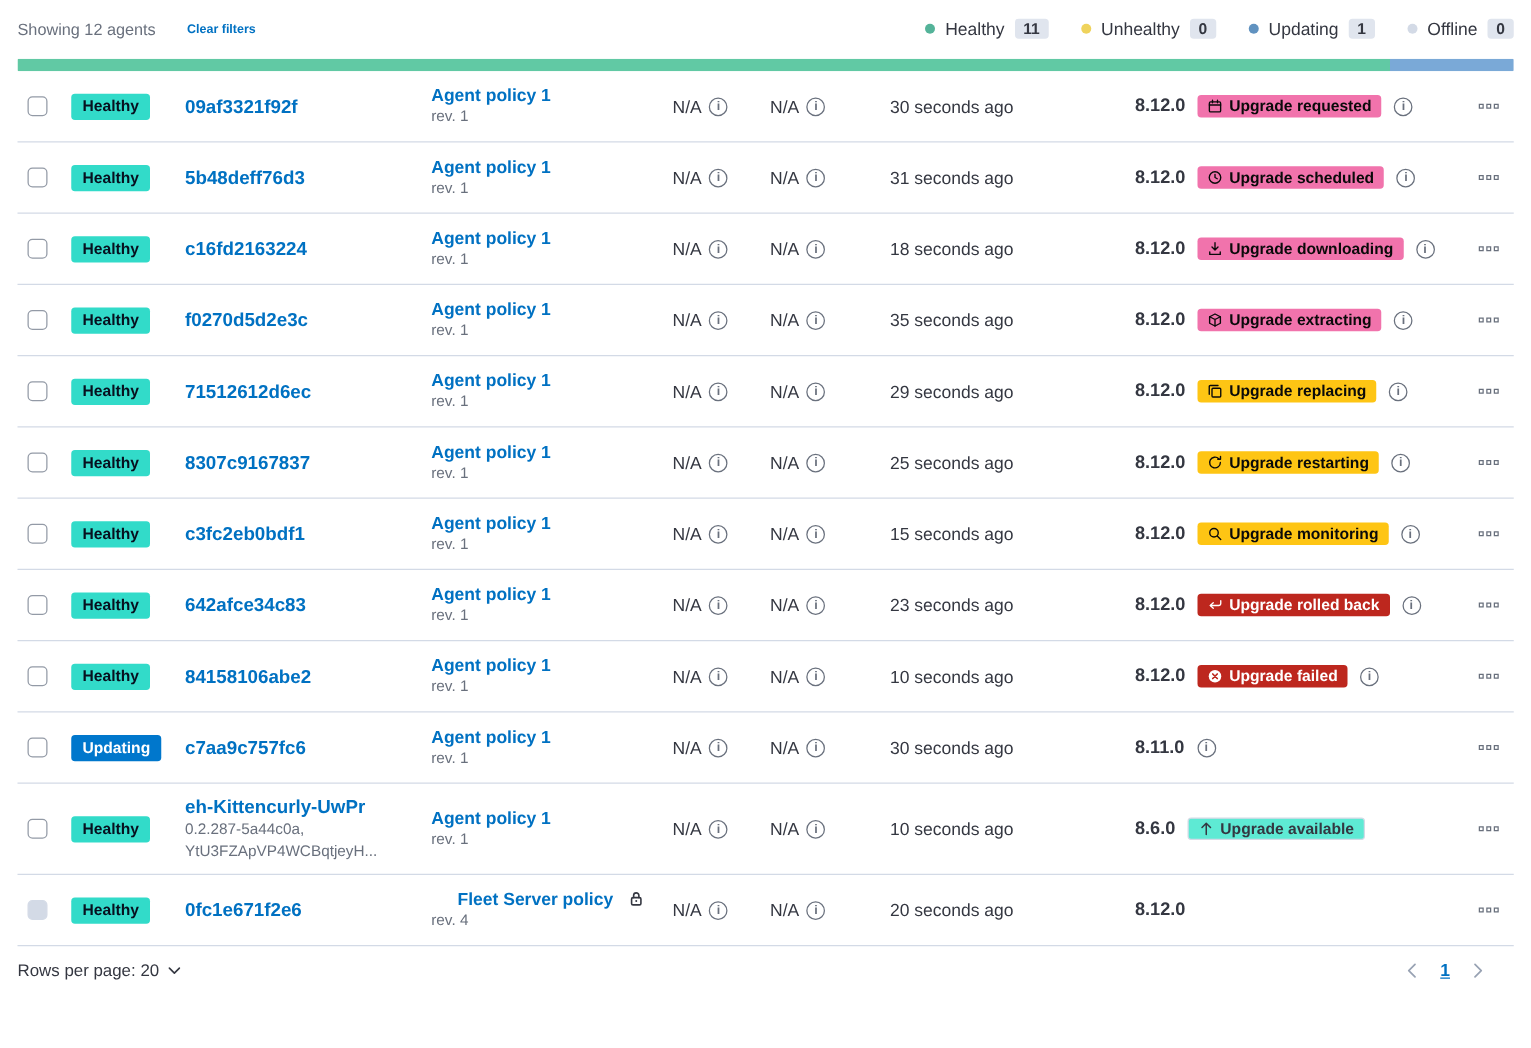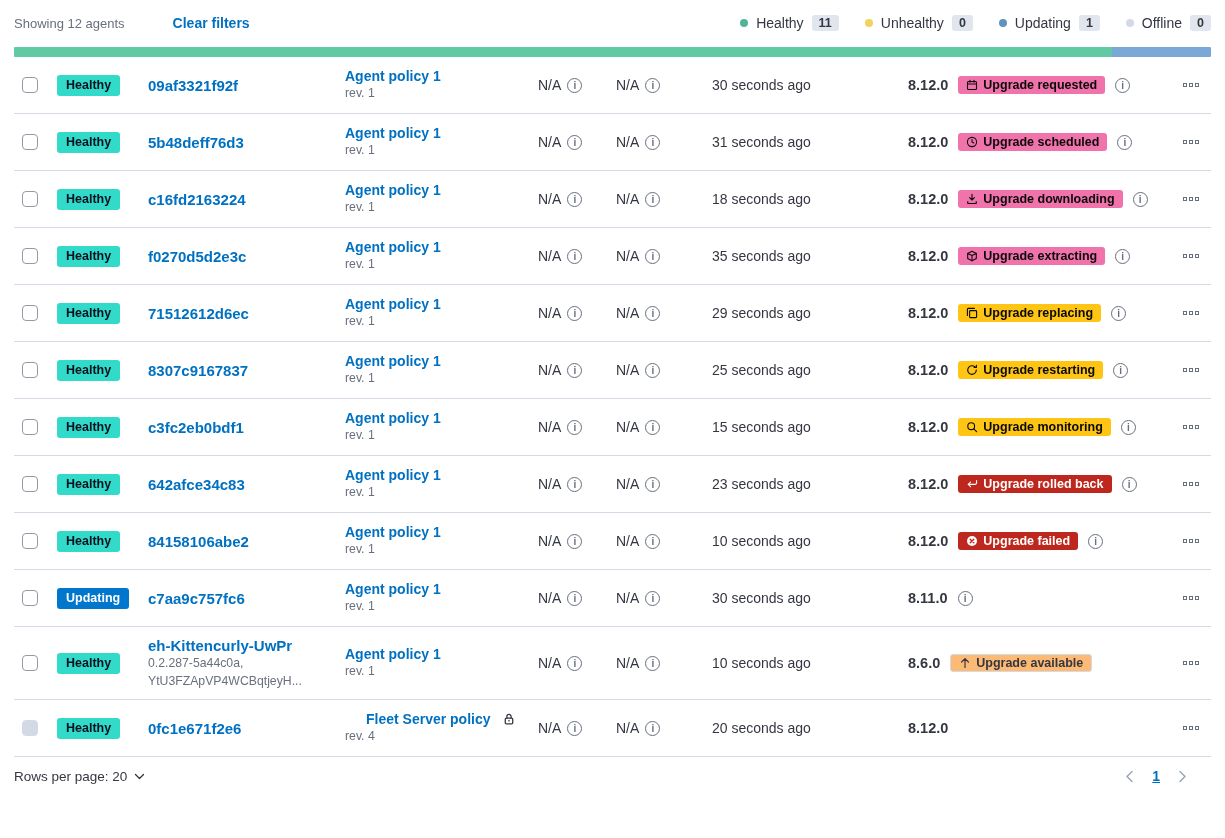--- a/index.html
+++ b/index.html
@@ -4,21 +4,21 @@
 <style>
   * { box-sizing: border-box; margin: 0; padding: 0; }
   html,body { width:1225px; height:838px; background:#fff;
     font-family:"Liberation Sans","DejaVu Sans",sans-serif; color:#343741; overflow:hidden; }
 
   .page { padding:0 14px; }
 
   
   .topbar { display:flex; align-items:center; margin-top:12px; height:22px; }
   .showing { font-size:13px; color:#69707D; }
-  .clear-filters { margin-left:48px; font-size:14px; font-weight:700; color:#0071C2; cursor:pointer; }
+  .clear-filters { margin-left:25px; font-size:10px; font-weight:700; color:#0071C2; cursor:pointer; }
   .legend { margin-left:auto; display:flex; align-items:center; gap:26px; }
   .legend-item { display:flex; align-items:center; gap:8px; cursor:pointer; }
   .dot { width:8px; height:8px; border-radius:50%; }
   .dot.healthy { background:#54B399; } .dot.unhealthy { background:#EFD35C; }
   .dot.updating { background:#6092C0; } .dot.offline { background:#D3DAE6; }
   .legend-label { font-size:14px; color:#343741; }
   .count-badge { background:#E0E5EE; border-radius:3px; padding:1px 7px; font-size:12.5px; font-weight:700; color:#343741; }
 
   
   .statusbar { margin-top:13px; height:10px; display:flex; border-radius:1px; overflow:hidden; }
@@ -52,21 +52,21 @@
   .info-icon { width:15px; height:15px; min-width:15px; border:1px solid #69707D; border-radius:50%;
     display:inline-flex; align-items:center; justify-content:center; color:#69707D;
     font-size:10px; font-weight:600; cursor:pointer; }
   .info-icon::after { content:"i"; }
 
   .upg-badge { display:inline-flex; align-items:center; gap:5px; height:18px; padding:0 8px; border-radius:3px;
     font-size:12.5px; font-weight:700; white-space:nowrap; }
   .upg-badge.pink { background:#F173AC; color:#0A0A0A; }
   .upg-badge.yellow { background:#FEC514; color:#0A0A0A; }
   .upg-badge.red { background:#BD271E; color:#fff; }
-  .upg-badge.hollow { background:#fdba74; color:#343741; border:1px solid #D3DAE6; }
+  .upg-badge.hollow { background:#5eead4; color:#343741; border:1px solid #D3DAE6; }
   .upg-badge svg { display:block; }
 
   .ver-cell { gap:10px; }
   .ver-num { font-size:14.5px;font-weight:bold; }
 
   .boxes { display:inline-flex; gap:2px; cursor:pointer; padding:4px 2px; }
   .boxes i { width:4px; height:4px; border:1px solid #69707D; display:block; }
 
   .lock { color:#343741; margin-left:4px; }
 

